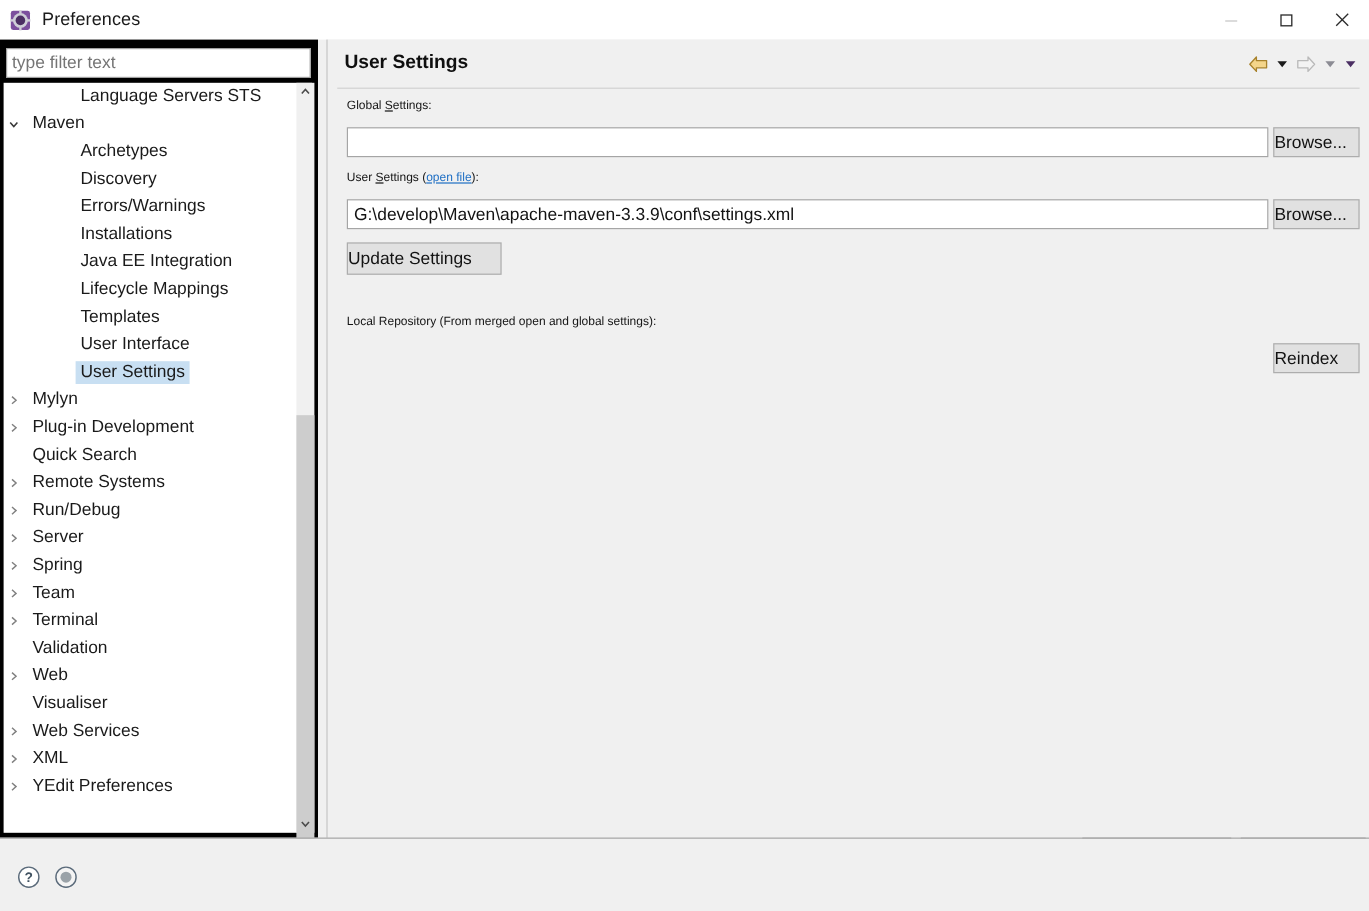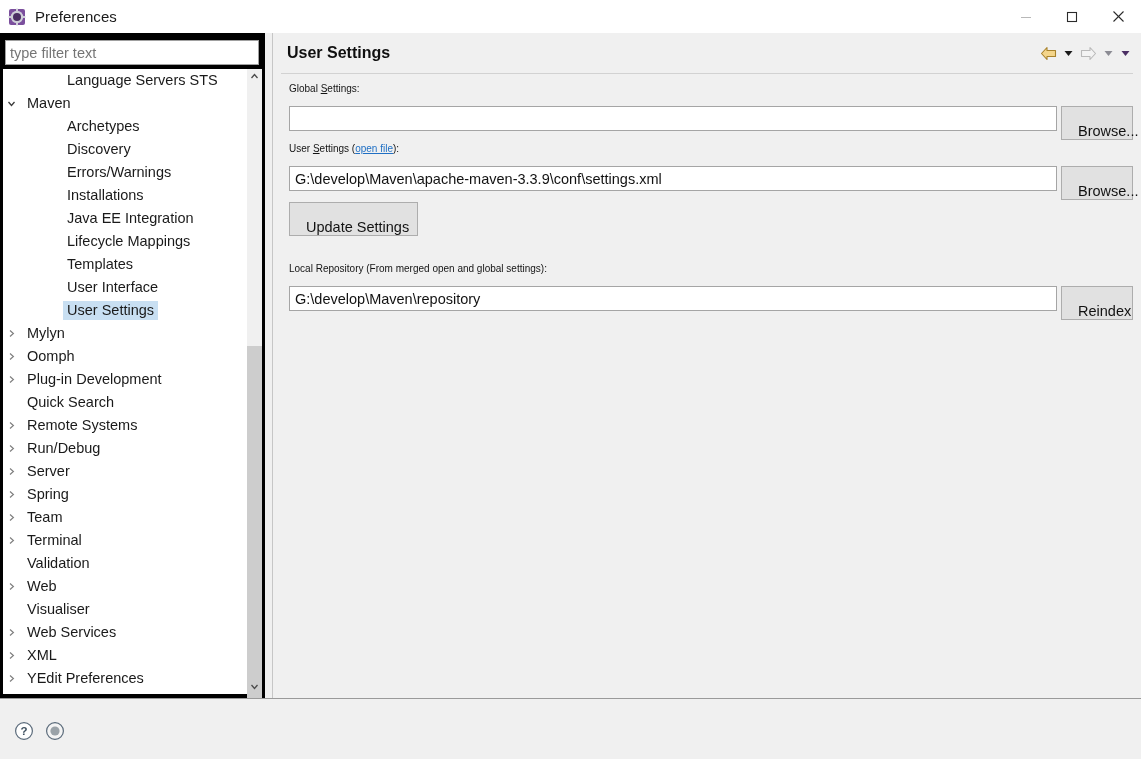--- a/index.html
+++ b/index.html
@@ -170,21 +170,21 @@
   }
   .btn {
     position: absolute;
     background: #e1e1e1;
     border: 1px solid #adadad;
     font-family: "Liberation Sans", sans-serif;
     font-size: 14.5px;
     color: #121212;
     text-align: left;
     cursor: default;
-    padding: 16px;
+    padding: 0;
     white-space: nowrap;
   }
   a.link {
     color: #1f6fc4;
     text-decoration: underline;
   }
 
   
   #restore-defaults-btn { left: 629px; top: 624px; width: 124px; height: 28px; }
   #apply-btn { left: 761px; top: 624px; width: 104px; height: 28px; }
@@ -305,28 +305,20 @@
             <span class="twisty"></span>
             <span class="tlabel">User Settings</span>
           </div>
           <div class="tree-item depth0">
             <span class="twisty">
               <svg width="9" height="9" viewBox="0 0 9 9">
                 <polyline points="3,1.5 6.4,4.5 3,7.5" fill="none" stroke="#808080" stroke-width="1.2"></polyline>
               </svg>
             </span>
             <span class="tlabel">Mylyn</span>
-          </div>
-          <div class="tree-item depth0">
-            <span class="twisty">
-              <svg width="9" height="9" viewBox="0 0 9 9">
-                <polyline points="3,1.5 6.4,4.5 3,7.5" fill="none" stroke="#808080" stroke-width="1.2"></polyline>
-              </svg>
-            </span>
-            <span class="tlabel">Oomph</span>
           </div>
           <div class="tree-item depth0">
             <span class="twisty">
               <svg width="9" height="9" viewBox="0 0 9 9">
                 <polyline points="3,1.5 6.4,4.5 3,7.5" fill="none" stroke="#808080" stroke-width="1.2"></polyline>
               </svg>
             </span>
             <span class="tlabel">Plug-in Development</span>
           </div>
           <div class="tree-item depth0">
@@ -483,21 +475,20 @@
 
       <div class="flabel" style="left:16px; top:69px;">
         <span>User </span><u>S</u><span>ettings (</span><a class="link" href="#">open file</a><span>):</span>
       </div>
       <input class="tfield" style="left: 16px; top: 92px; width: 768px; height: 25px;" type="text" value="G:\develop\Maven\apache-maven-3.3.9\conf\settings.xml">
       <button class="btn" style="left:788px; top:92px; width:72px; height:25px;">Browse...</button>
 
       <button class="btn" style="left:16px; top:128px; width:129px; height:27px;">Update Settings</button>
 
       <div class="flabel" style="left:16px; top:189px;">Local Repository (From merged open and global settings):</div>
-      <input class="tfield" style="left: 16px; top: 212px; width: 768px; height: 25px;" type="text" value="G:\develop\Maven\repository">
       <button class="btn" style="left:788px; top:212px; width:72px; height:25px;">Reindex</button>
 
       <button class="btn" id="restore-defaults-btn">Restore Defaults</button>
       <button class="btn" id="apply-btn">Apply</button>
     </div>
   </div>
 
   <div id="bottom-rule"></div>
   <div id="bottom-bar">
     <div id="help-icon">

